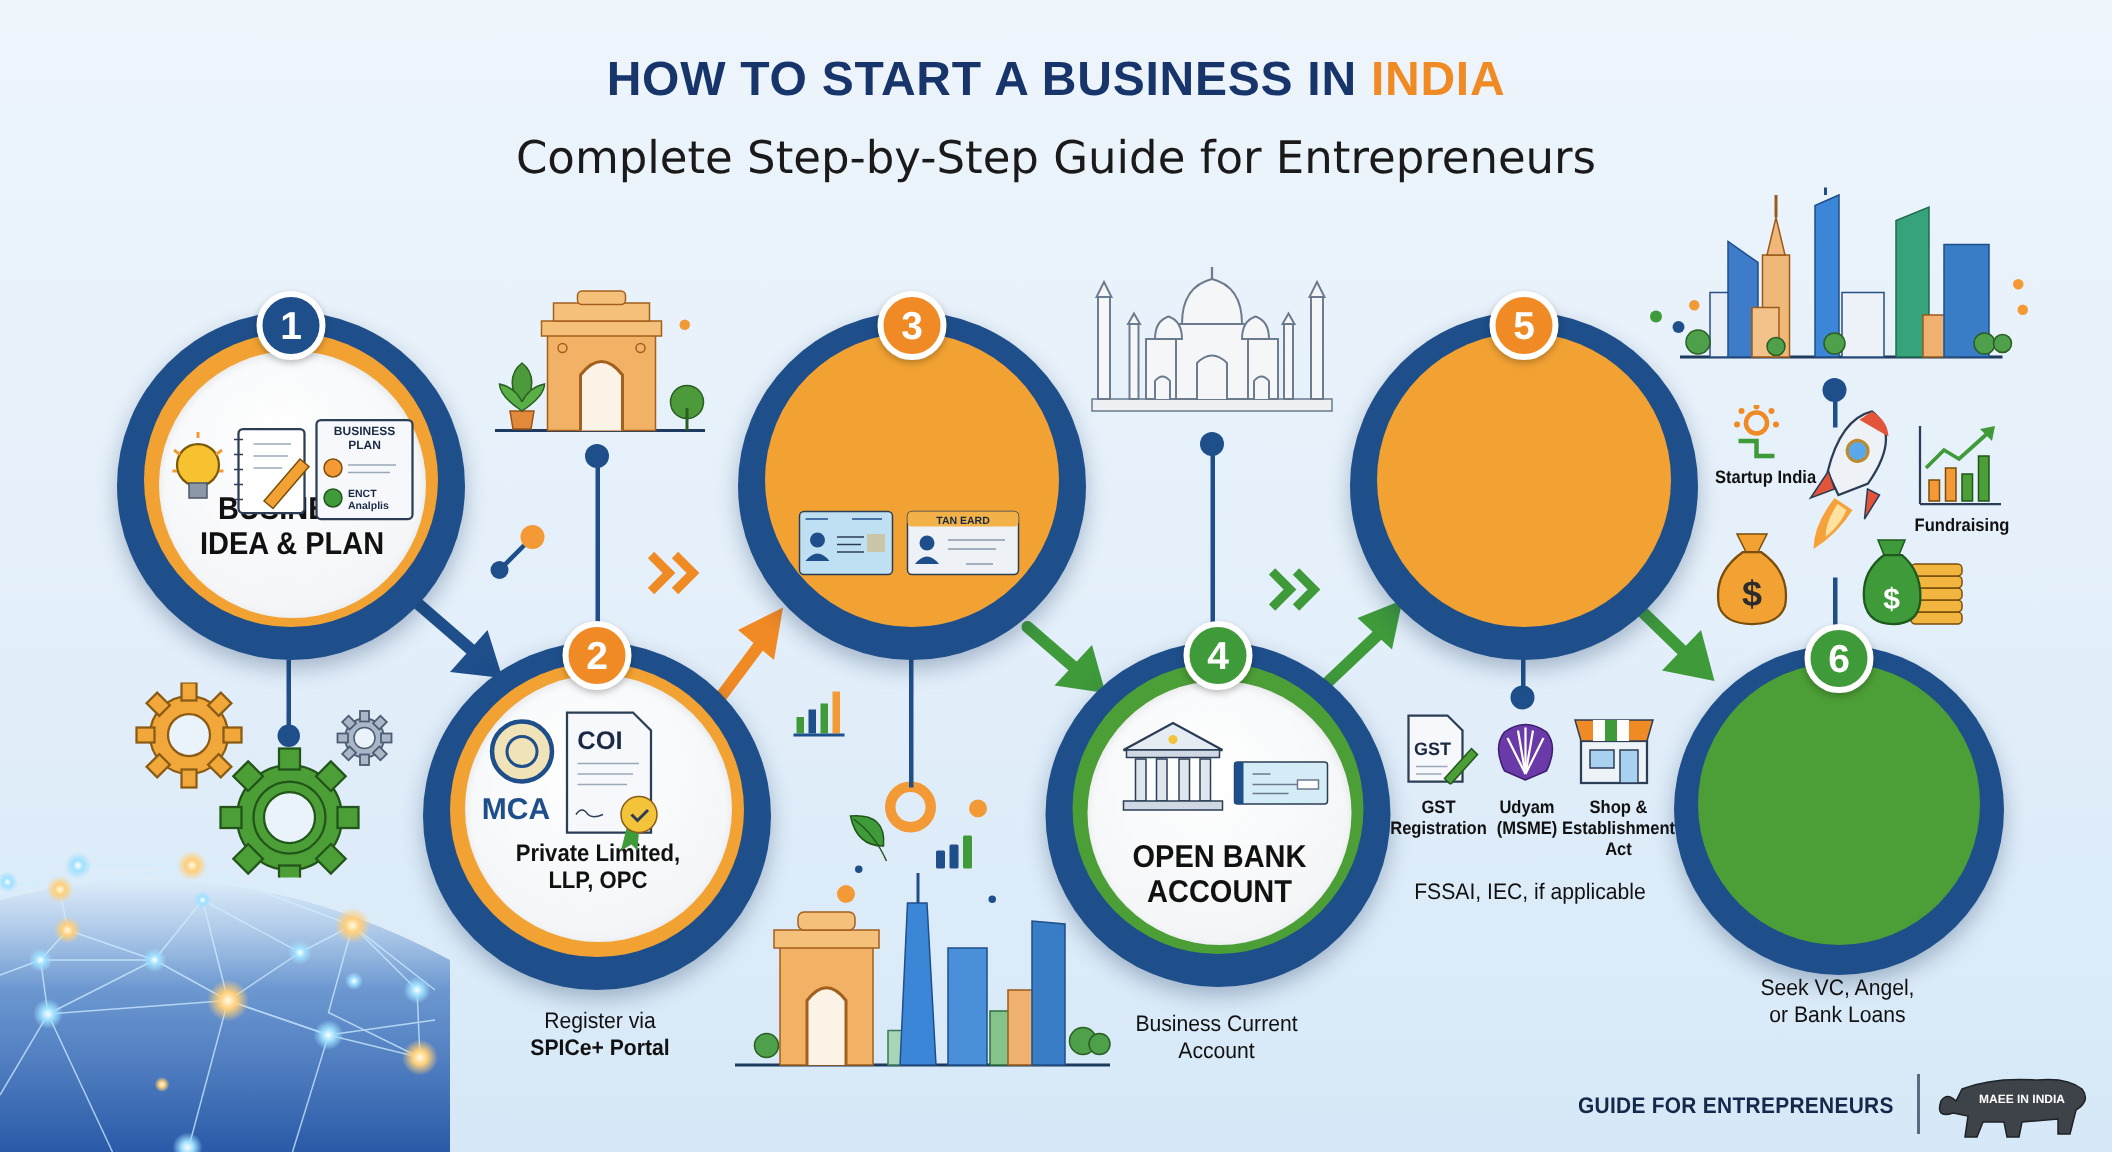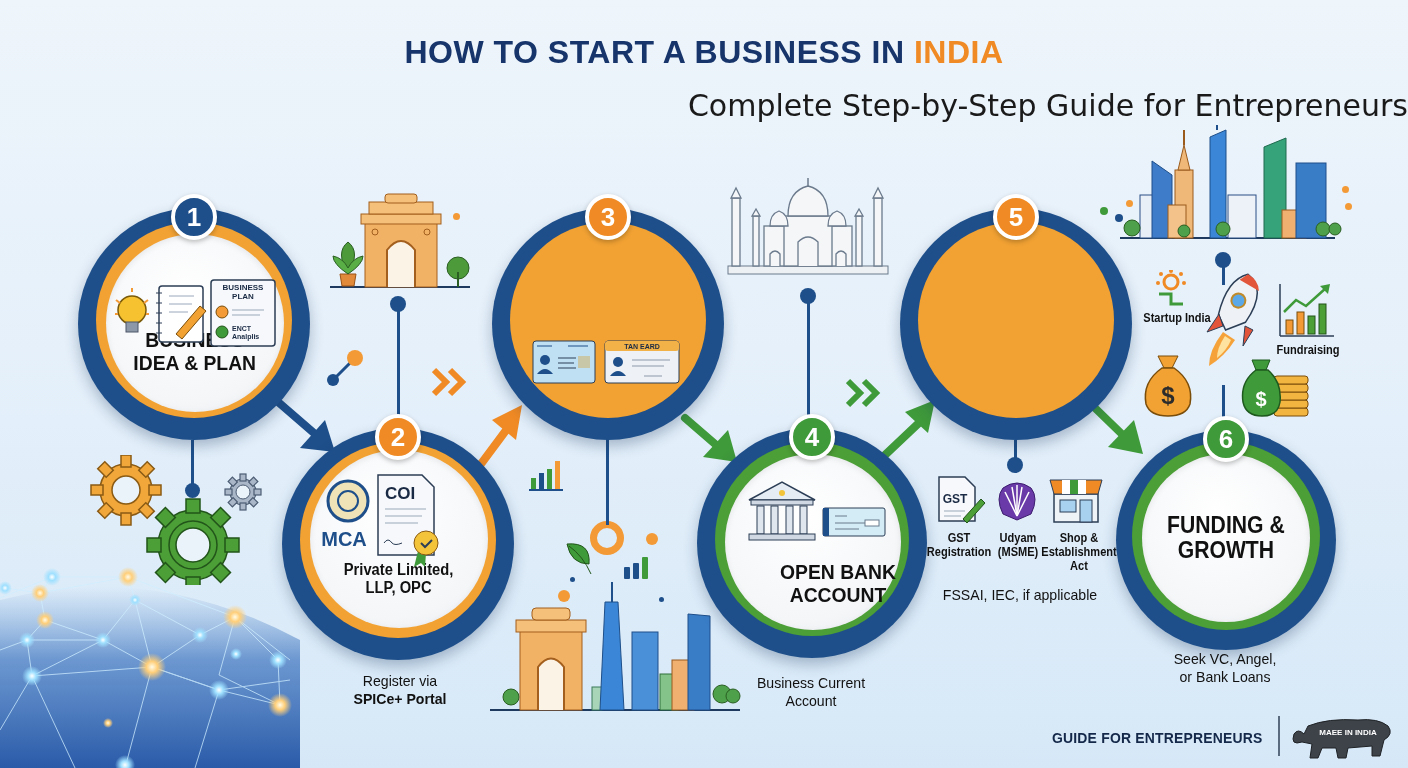--- a/index.html
+++ b/index.html
@@ -10,21 +10,21 @@
     position: relative;
   }
   .abs { position: absolute; }
   .title {
     position: absolute; left: 0; width: 1408px; top: 34px; text-align: center;
     font-weight: 900; font-size: 32px; letter-spacing: 0.5px; color: #17356b;
     font-family: "Liberation Sans", sans-serif;
   }
   .title .accent { color: #f08a24; }
   .subtitle {
-    position: absolute; left: 0; width: 1408px; top: 88px; text-align: right;
+    position: absolute; left: 0; width: 1408px; top: 88px; text-align: center;
     font-size: 30px; color: #1a1a1a;
     font-family: "DejaVu Sans", sans-serif;
   }
   
   .step { position: absolute; border-radius: 50%; }
   .ring-outer { position: absolute; border-radius: 50%; background: #1e4f8a; box-shadow: 0 6px 14px rgba(20,50,90,0.3); }
   .ring-mid { position: absolute; border-radius: 50%; }
   .ring-inner { position: absolute; border-radius: 50%; background: radial-gradient(circle at 45% 35%, #ffffff 0%, #f4f6f8 70%, #e6e9ed 100%); box-shadow: inset 0 2px 6px rgba(0,0,0,0.08); display:flex; flex-direction:column; align-items:center; justify-content:center; }
   .badge {
     position: absolute; width: 46px; height: 46px; border-radius: 50%;
@@ -433,21 +433,21 @@
           <line x1="112" y1="36" x2="130" y2="36"></line>
         </g>
     </g>
   </svg>
   <div class="badge" style="left:93px;top:-14px;background:#f08a24;">3</div>
 </div>
 
 <div class="step" style="left:697px;top:428px;width:230px;height:230px;">
   <div class="ring-outer" style="left:0;top:0;width:230px;height:230px;"></div>
   <div class="ring-mid" style="left:18px;top:14px;width:194px;height:194px;background:#4c9e36;"></div>
-  <div class="ring-inner" style="left:28px;top:26px;width:176px;height:176px;padding-top:84px;align-items:flex-end;">
+  <div class="ring-inner" style="left:28px;top:26px;width:176px;height:176px;padding-top:84px;">
     <div class="step-title">
         <div>OPEN BANK</div>
         <div>ACCOUNT</div>
       </div>
   </div>
   <svg class="abs" style="left:50px;top:50px;" width="140" height="70" viewBox="0 0 140 70">
     <g>
       <path d="M2 22 L35 4 L68 22 Z" fill="#e6ecf3" stroke="#2c3e56" stroke-width="1.5"></path>
       <circle cx="35" cy="15" r="3" fill="#f3c43a"></circle>
       <rect x="4" y="22" width="62" height="5" fill="#cfd8e3" stroke="#2c3e56"></rect>
@@ -572,26 +572,20 @@
       <rect x="34" y="18" width="34" height="8" rx="3"></rect>
     </g>
   <path d="M12 2 L30 2 L26 12 L16 12 Z" fill="#3f9a3a" stroke="#1e5a1e"></path>
   <path d="M16 12 Q0 24 3 44 Q6 58 22 58 Q38 58 40 44 Q42 24 28 12 Z" fill="#3f9a3a" stroke="#1e5a1e" stroke-width="1.5"></path>
   <text x="21" y="48" text-anchor="middle" font-size="20" font-weight="700" fill="#ffffff" font-family="Liberation Sans, sans-serif">$</text>
 </svg>
 
 <div class="step" style="left:1116px;top:430px;width:220px;height:220px;">
   <div class="ring-outer" style="left:0;top:0;width:220px;height:220px;"></div>
   <div class="ring-mid" style="left:16px;top:12px;width:188px;height:188px;background:#4c9e36;"></div>
-  <div class="ring-inner" style="left:26px;top:24px;width:168px;height:168px;">
-    <div class="step-title" style="font-size:23px;">
-        <div>FUNDING &amp;</div>
-        <div>GROWTH</div>
-      </div>
-  </div>
   <div class="badge" style="left:87px;top:-14px;background:#3f9a3a;">6</div>
 </div>
 <div class="caption" style="left:1155px;top:650px;width:140px;">
   <div>Seek VC, Angel,</div>
     <div>or Bank Loans</div>
 </div>
 
 <div class="footer-text">GUIDE FOR ENTREPRENEURS</div>
 <div class="footer-sep"></div>
 <svg class="abs" style="left:1288px;top:712px;" width="110" height="48" viewBox="0 0 110 48">

